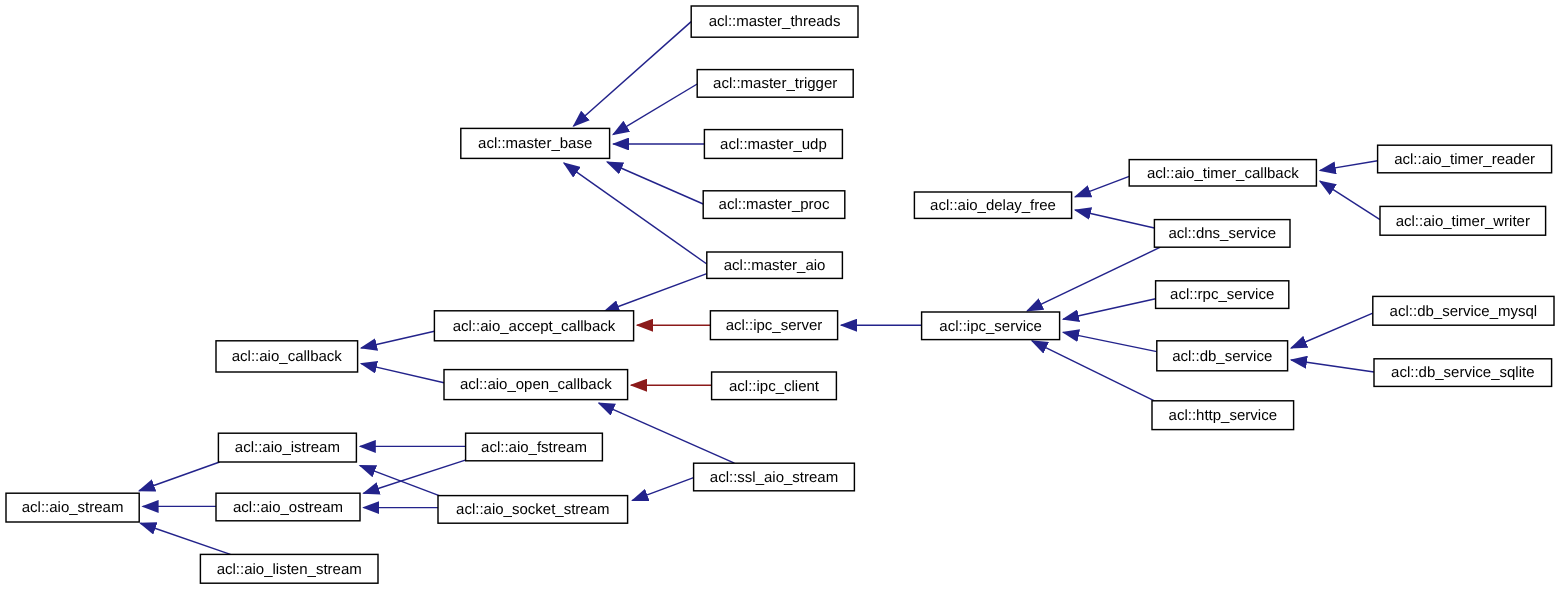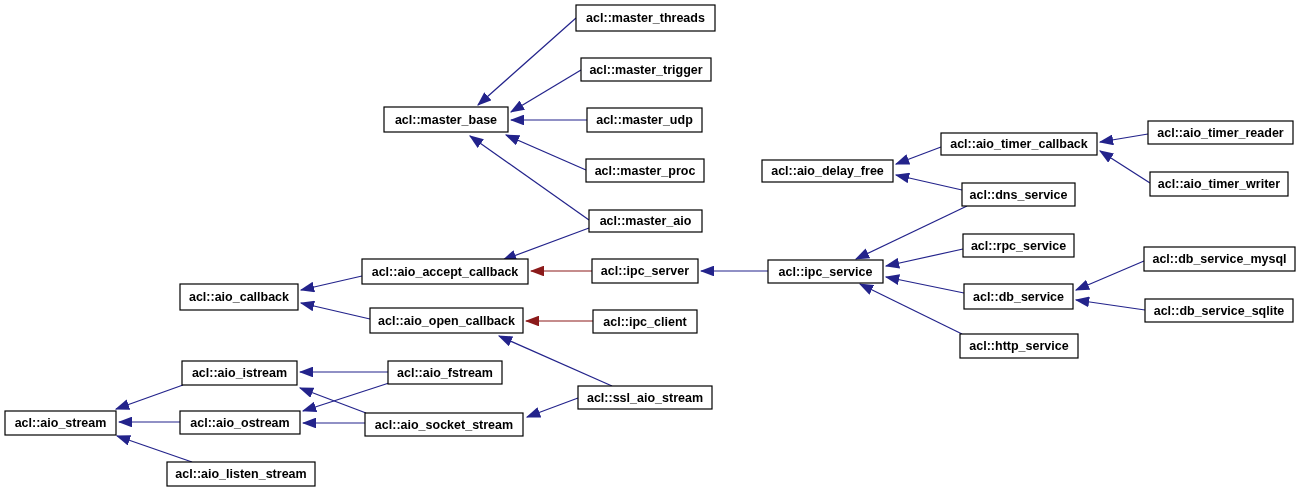--- a/index.html
+++ b/index.html
@@ -1,16 +1,16 @@
 <!DOCTYPE html>
 <html><head>
 <meta charset="utf-8">
 <style>
   html, body { margin: 0; padding: 0; background: #ffffff; }
-  .canvas-wrap { position: relative; width: 1301px; height: 493px; background: #ffffff; font-weight: bold; }
+  .canvas-wrap { position: relative; width: 1301px; height: 493px; background: #ffffff; }
   svg { display: block; }
   svg text {
     font-family: "Liberation Sans", sans-serif;
     font-size: 12.5px;
     fill: #000000;
     text-anchor: middle;
   }
   .node rect {
     fill: #ffffff;
     stroke: #000000;

